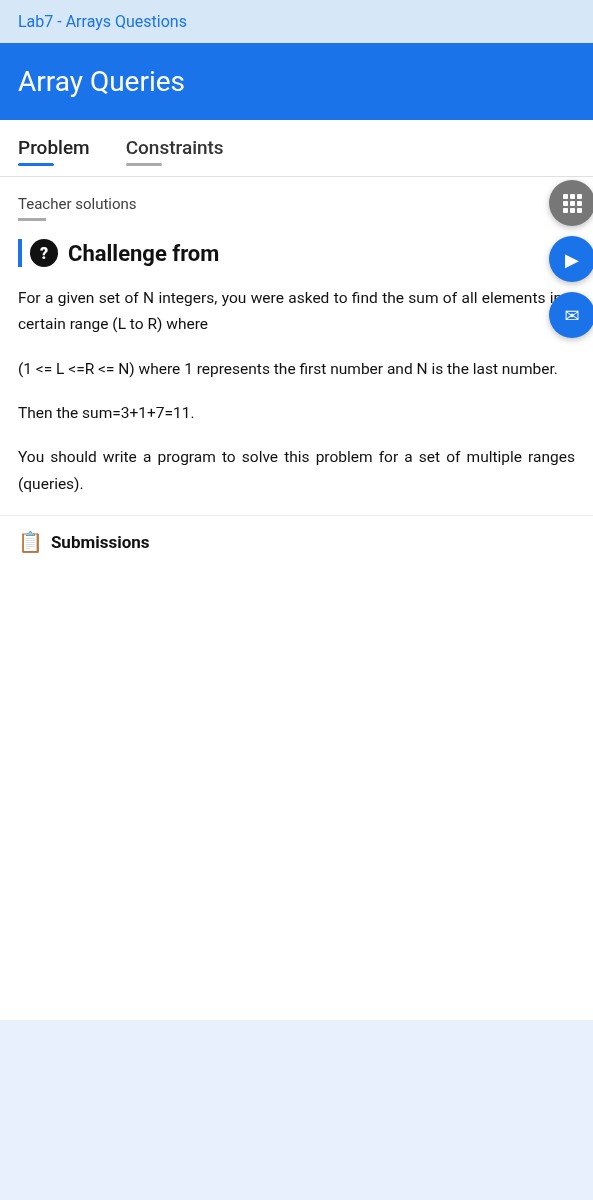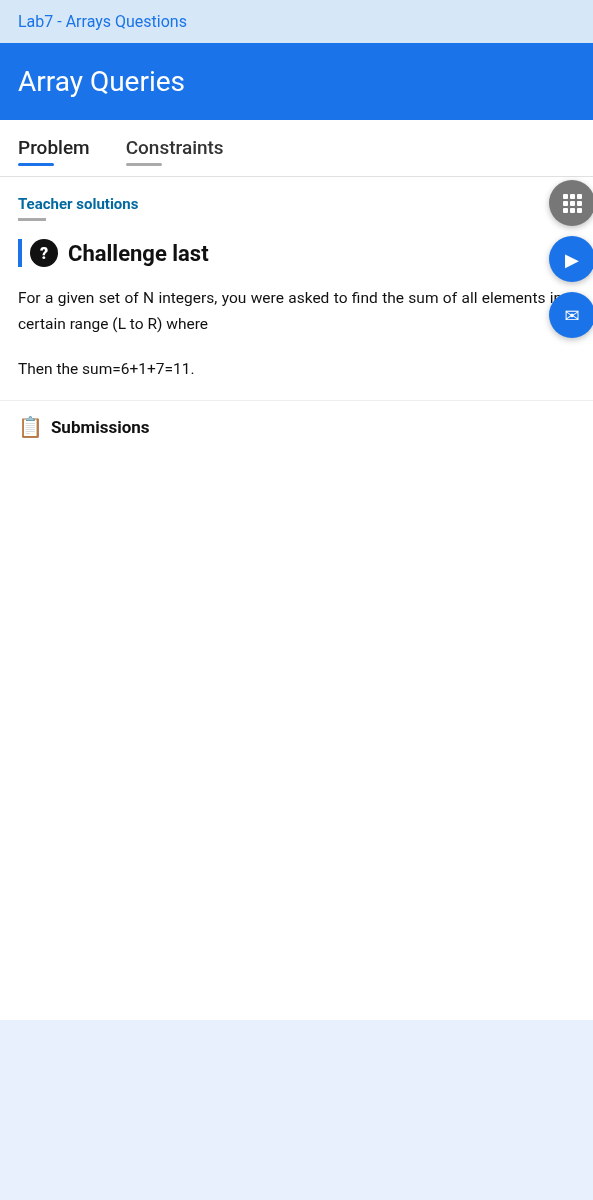--- a/index.html
+++ b/index.html
@@ -78,22 +78,22 @@
       margin-top: 4px;
       border-radius: 2px;
     }
 
     .teacher-solutions {
       padding: 18px 18px 0 18px;
     }
 
     .teacher-solutions-label {
       font-size: 15px;
-      font-weight: 700;
-      color: #0369a1;
+      font-weight: 400;
+      color: #404040;
     }
 
     .teacher-underline {
       height: 3px;
       background: #aaa;
       width: 28px;
       margin-top: 5px;
     }
 
     .challenge-section {
@@ -256,27 +256,29 @@
   <div class="teacher-solutions">
     <div class="teacher-solutions-label">Teacher solutions</div>
     <div class="teacher-underline"></div>
   </div>
 
   <div class="challenge-section">
     <div class="challenge-title">
       <div class="challenge-icon">
         <span>?</span>
       </div>
-      <span>Challenge last</span>
+      <span>Challenge from</span>
     </div>
   </div>
 
   <div class="problem-text">
     <p>For a given set of N integers, you were asked to find the sum of all elements in a certain range (L to R) where</p>
-    <p>Then the sum=6+1+7=11.</p>
+    <p>(1 &lt;= L &lt;=R &lt;= N) where 1 represents the first number and N is the last number.</p>
+    <p>Then the sum=3+1+7=11.</p>
+    <p>You should write a program to solve this problem for a set of multiple ranges (queries).</p>
   </div>
 
   <div class="constraints-preview">
     <span class="constraints-icon">📋</span>
     <span>Submissions</span>
   </div>
 
 </div>
 
 </body></html>

